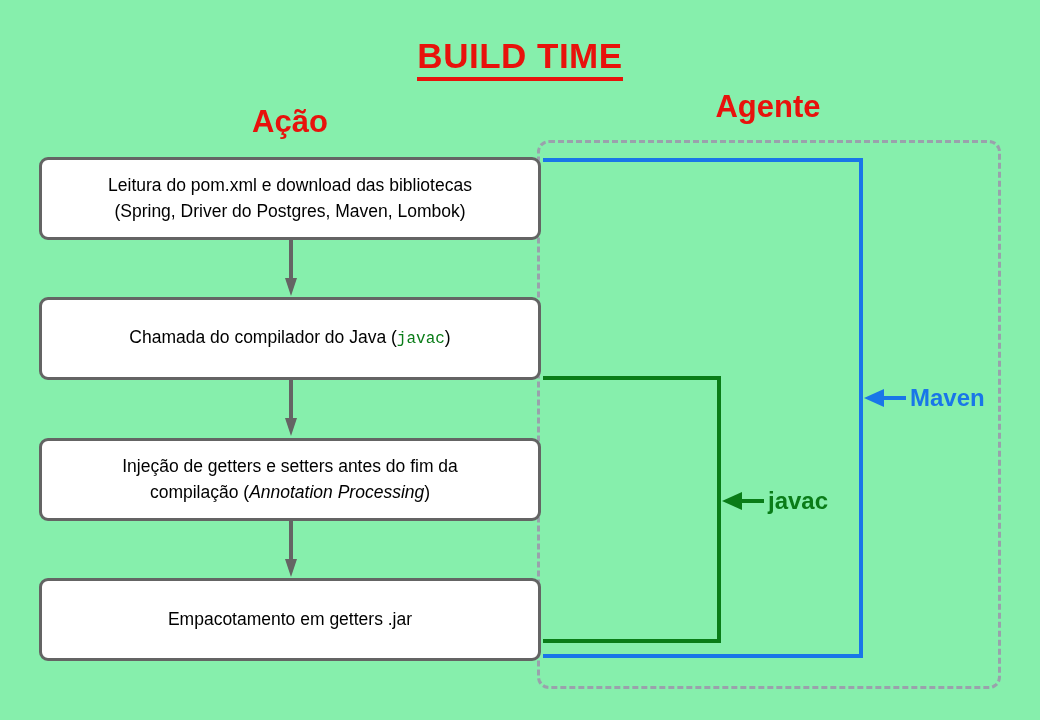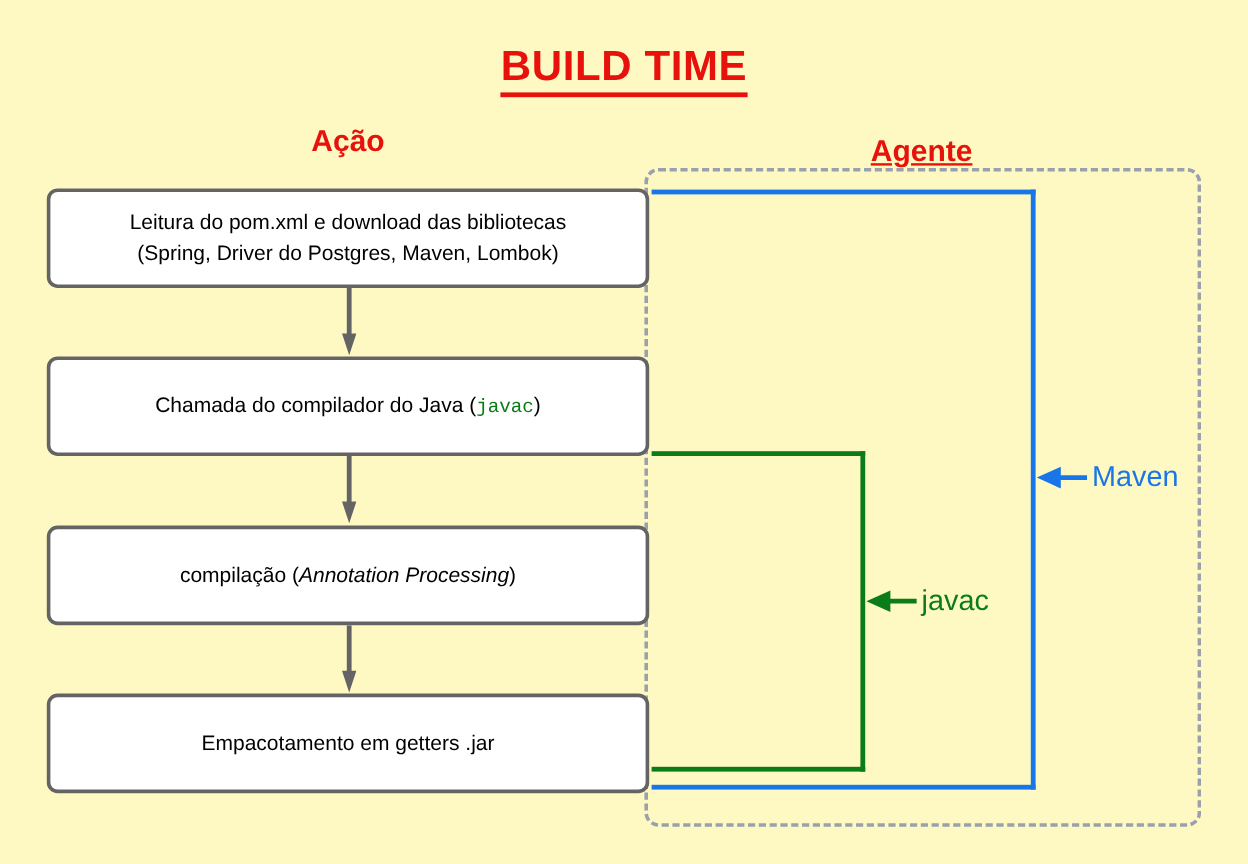--- a/index.html
+++ b/index.html
@@ -4,21 +4,21 @@
 <style>
   html, body {
     margin: 0;
     padding: 0;
     background: #ffffff;
   }
   #canvas {
     position: relative;
     width: 1040px;
     height: 720px;
-    background: #fef9c3;
+    background: #86efac;
     font-family: "Liberation Sans", sans-serif;
     overflow: hidden;
   }
 
   
   .title {
     position: absolute;
     left: 0;
     top: 36px;
     width: 1040px;
@@ -30,26 +30,26 @@
   }
   .title span {
     border-bottom: 4px solid #e8120c;
     padding-bottom: 2px;
   }
 
   
   .col-head {
     position: absolute;
     color: #e8120c;
-    font-size: 25px;
+    font-size: 31px;
     font-weight: bold;
     text-align: center;
   }
   .col-head.acao { left: 190px; top: 104px; width: 200px; }
-  .col-head.agente { left: 668px; top: 112px; width: 200px; text-decoration: underline; }
+  .col-head.agente { left: 668px; top: 89px; width: 200px; }
 
   
   .agent-box {
     position: absolute;
     left: 537px;
     top: 140px;
     width: 464px;
     height: 549px;
     border: 3px dashed #9aa1ac;
     border-radius: 12px;
@@ -121,21 +121,21 @@
     border: 4px solid #0a7c18;
     border-left: none;
   }
 
   
   .annot {
     position: absolute;
     display: flex;
     align-items: center;
     font-size: 24px;
-    font-weight: normal;
+    font-weight: bold;
     white-space: nowrap;
   }
   .annot .arrow-svg { display: block; }
   .annot .lbl { margin-left: 4px; }
 
   .annot.maven  { left: 864px; top: 384px; color: #1976e8; }
   .annot.javac  { left: 722px; top: 487px; color: #0a7c18; }
   .annot.lombok { left: 543px; top: 463px; color: #cc4608; }
 </style>
 </head>
@@ -163,20 +163,21 @@
   </div>
 
   <div class="flow-box" id="box2">
     <div class="inner">
       <div><span>Chamada do compilador do Java (</span><span class="mono-green">javac</span><span>)</span></div>
     </div>
   </div>
 
   <div class="flow-box" id="box3">
     <div class="inner">
+      <div>Injeção de getters e setters antes do fim da</div>
       <div><span>compilação (</span><span class="ital">Annotation Processing</span><span>)</span></div>
     </div>
   </div>
 
   <div class="flow-box" id="box4">
     <div class="inner">
       <div>Empacotamento em getters .jar</div>
     </div>
   </div>
 

